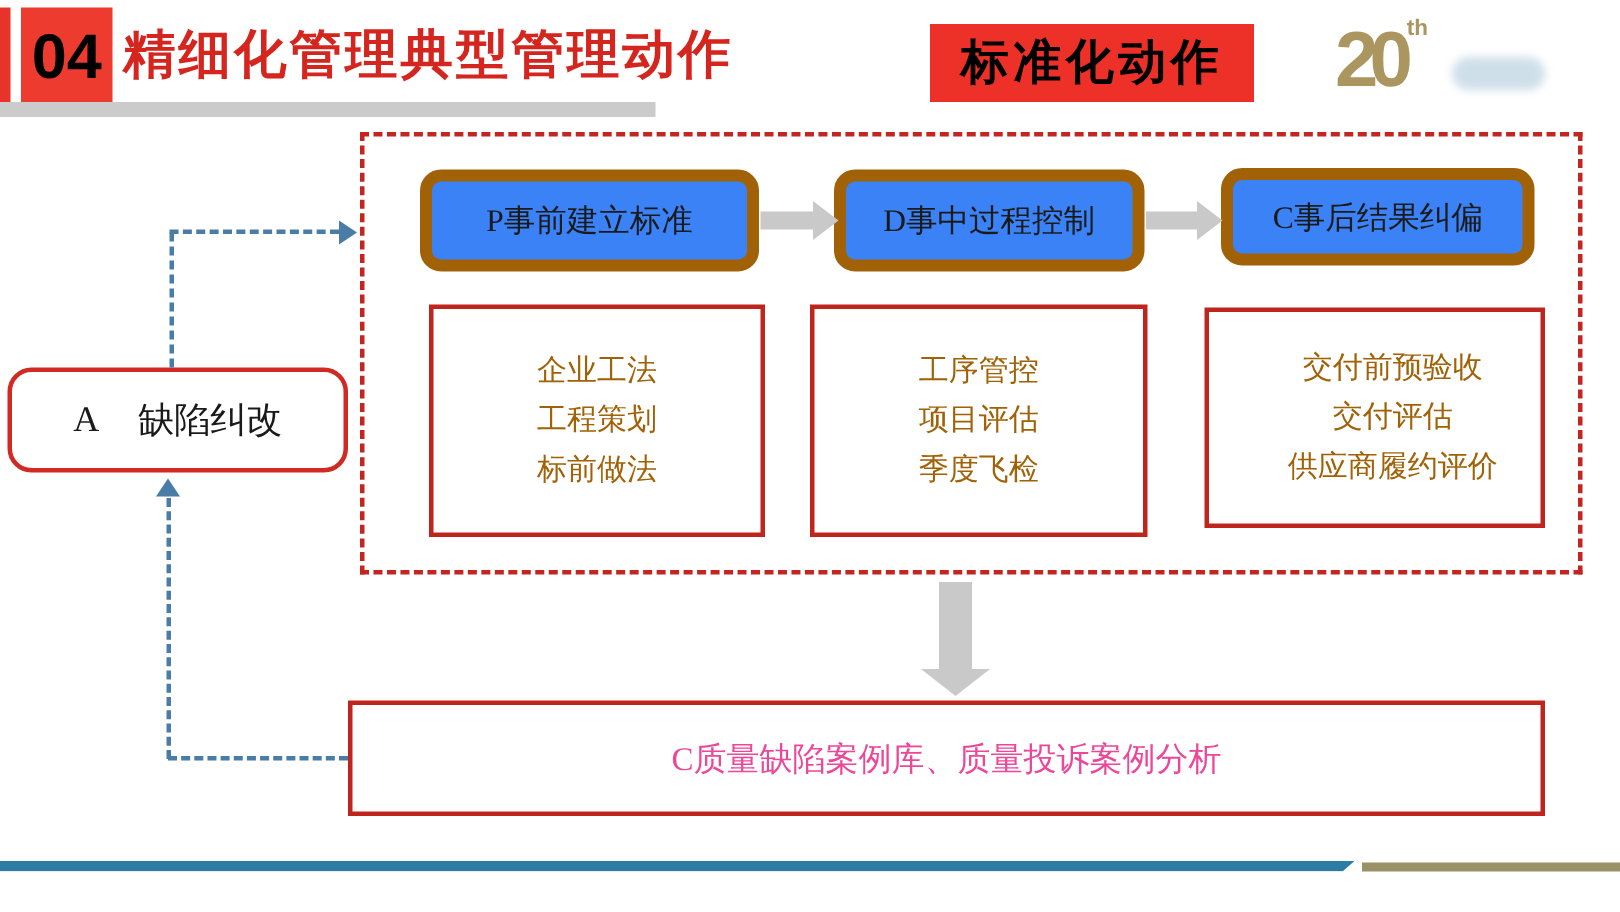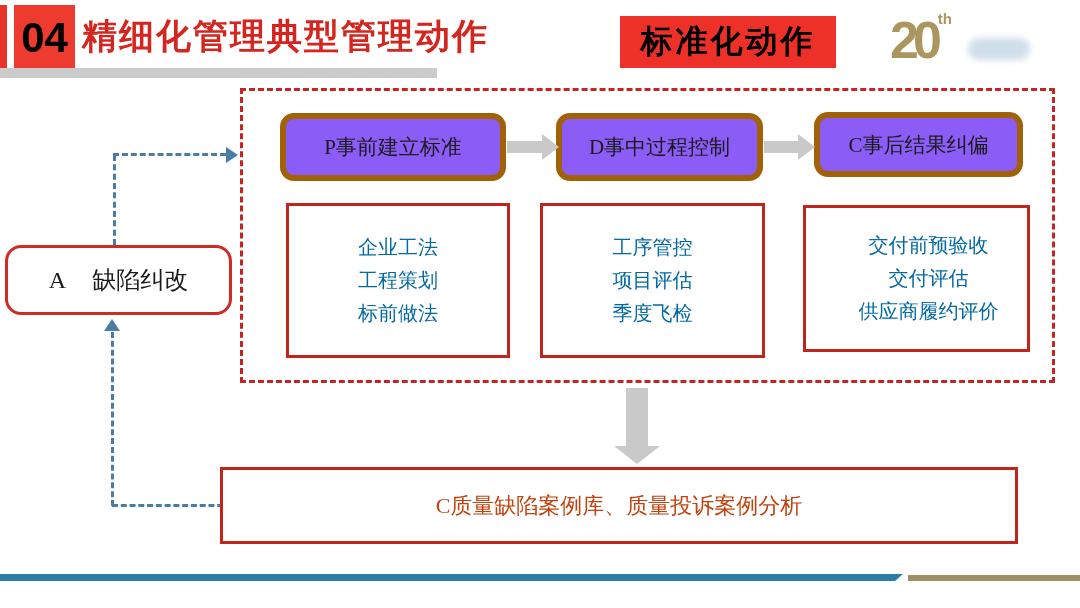--- a/index.html
+++ b/index.html
@@ -25,37 +25,37 @@
           font-weight:bold; font-size:52px; letter-spacing:-6px; display:flex; align-items:flex-start; }
   .logo sup { font-size:15px; letter-spacing:0; margin-top:0; margin-left:2px; }
   .logo-blur { position:absolute; left:968px; top:38px; width:62px; height:22px;
                background:#cfdfe9; border-radius:11px; filter:blur(3px); }
 
   
   .dash-frame { position:absolute; left:240px; top:88px; width:815px; height:295px;
                 border:3px dashed #c32520; }
 
   
-  .stage { position:absolute; background:#8b5cf6; border:6px solid #a16207; border-radius:14px;
+  .stage { position:absolute; background:#3b82f6; border:8px solid #a16207; border-radius:14px;
            display:flex; align-items:center; justify-content:center;
            font-size:21px; color:#1a1a1a; font-family:"Liberation Serif", serif; }
   .stage-p { left:280px; top:113px; width:226px; height:68px; }
   .stage-d { left:556px; top:113px; width:207px; height:68px; }
   .stage-c { left:814px; top:112px; width:209px; height:65px; }
 
   
   .harrow-shaft { position:absolute; height:12px; background:#c9c9c9; }
   .harrow-head { position:absolute; width:0; height:0;
                  border-top:13px solid transparent; border-bottom:13px solid transparent;
                  border-left:17px solid #c9c9c9; }
 
   
   .detail { position:absolute; background:#fff; border:3px solid #c0251d;
             display:flex; flex-direction:column; align-items:center; justify-content:center;
-            font-size:20px; line-height:1.65; color:#0369a1;
+            font-size:20px; line-height:1.65; color:#a16207;
             font-family:"Liberation Serif", serif; text-align:center; }
   .detail-1 { left:286px; top:203px; width:224px; height:155px; }
   .detail-2 { left:540px; top:203px; width:225px; height:155px; }
   .detail-3 { left:803px; top:205px; width:227px; height:147px;padding-left:24px; }
 
   
   .loop-box { position:absolute; left:5px; top:245px; width:227px; height:70px;
               background:#fff; border:3px solid #d02a23; border-radius:16px;
               display:flex; align-items:center; justify-content:center; gap:26px;
               font-size:24px; color:#1a1a1a; font-family:"Liberation Serif", serif; }
@@ -70,24 +70,24 @@
                   border-left:8px solid transparent; border-right:8px solid transparent;
                   border-bottom:12px solid #4a7ca8; }
 
   
   .down-shaft { position:absolute; left:626px; top:388px; width:22px; height:58px; background:#c9c9c9; }
   .down-head { position:absolute; left:614px; top:446px; width:0; height:0;
                border-left:23px solid transparent; border-right:23px solid transparent;
                border-top:18px solid #c9c9c9; }
 
   
-  .result-box { position:absolute; left:220px; top:467px; width:798px; height:77px;
+  .result-box { position:absolute; left:232px; top:467px; width:798px; height:77px;
                 background:#fff; border:3px solid #c0251d;
                 display:flex; align-items:center; justify-content:center;
-                font-size:22px; color:#c2410c; font-family:"Liberation Serif", serif; }
+                font-size:22px; color:#ec4899; font-family:"Liberation Serif", serif; }
 
   
   .divider-teal { position:absolute; left:0; top:574px; width:903px; height:7px; background:#2c7da6;
                   clip-path:polygon(0 0, 100% 0, calc(100% - 8px) 100%, 0 100%); }
   .divider-gold { position:absolute; left:908px; top:575px; width:172px; height:6px; background:#9a9167; }
 </style>
 </head>
 <body>
 
 <div class="slide">

